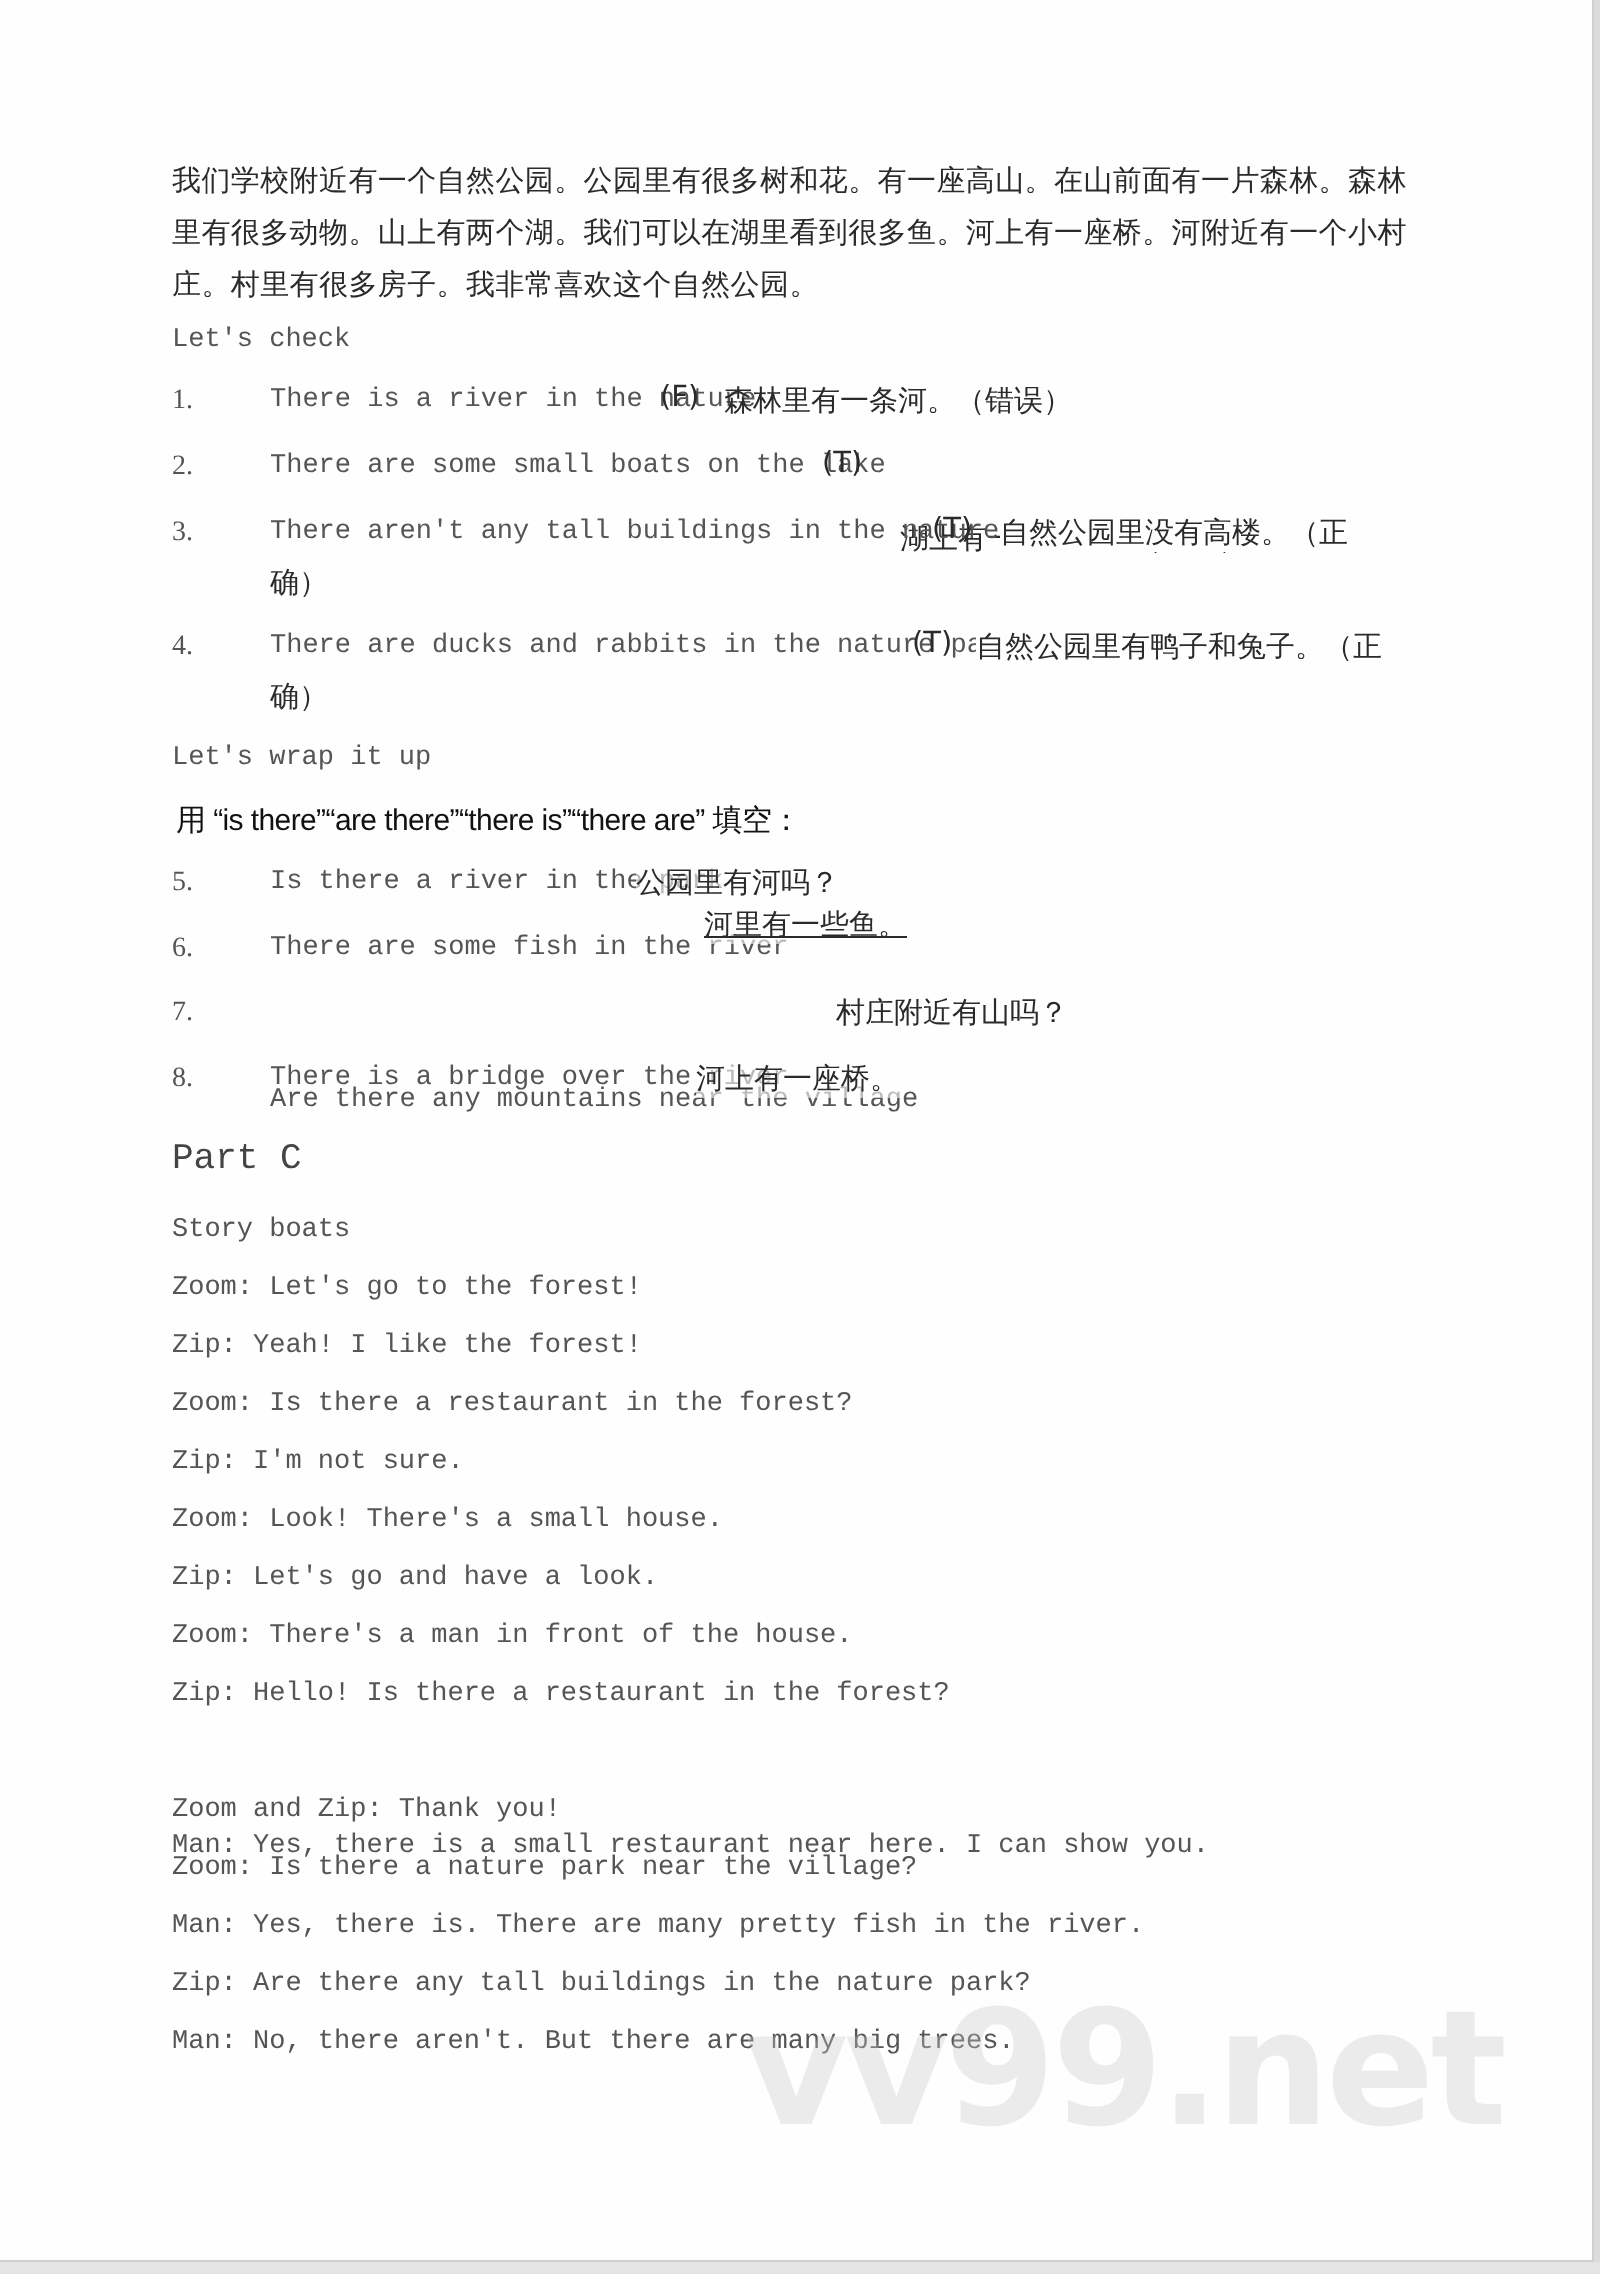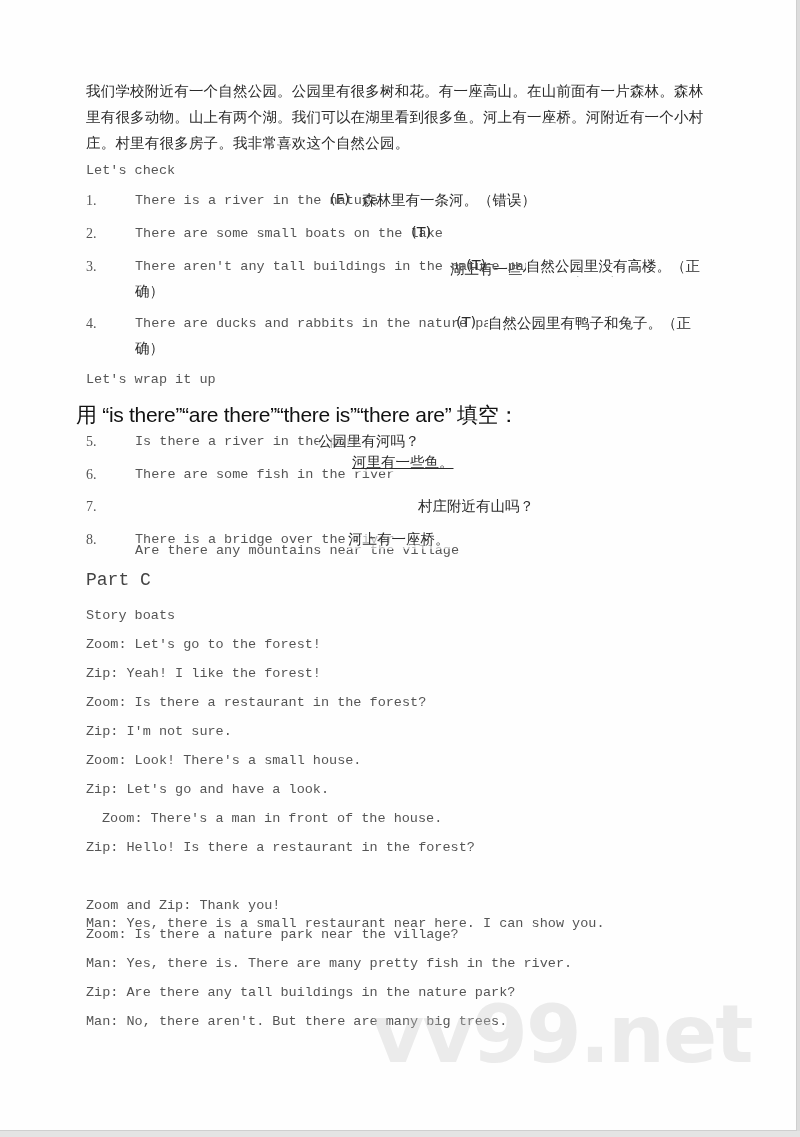--- a/index.html
+++ b/index.html
@@ -14,21 +14,21 @@
     }
     .bottom-band { position: absolute; left: 0; top: 1131px; width: 800px; height: 6px; background: #e4e4e4; }
     .cn { font-family: "DejaVu Sans", sans-serif; color: #2a2a2a; }
     .en { font-family: "Liberation Mono", "DejaVu Sans Mono", monospace; color: #555; font-size: 13.5px; }
     .ln { position: absolute; left: 86px; white-space: nowrap; }
     .intro { position: absolute; left: 86px; width: 630px; font-size: 14.5px; line-height: 26px; top: 78px; color: #2a2a2a; font-family: Liberation Sans, sans-serif; letter-spacing: 0.2px; }
     .num { position: absolute; left: 86px; font-family: "Liberation Serif", serif; font-size: 14px; color: #555; }
     .stmt { position: absolute; left: 135px; white-space: nowrap; }
     .overlay { position: absolute; white-space: nowrap; font-size: 14.5px; }
     .cont { position: absolute; left: 135px; font-size: 14.5px; }
-    .fill-instr { position: absolute; left: 76px; font-family: "Liberation Sans", sans-serif; font-size: 21px; color: #111; letter-spacing: -0.3px; }
+    .fill-instr { position: absolute; left: 88px; font-family: "Liberation Sans", sans-serif; font-size: 15px; color: #111; letter-spacing: -0.3px; }
     .heading { position: absolute; left: 86px; font-family: "Liberation Mono", monospace; font-size: 18px; color: #444; }
     .watermark {
       position: absolute; left: 372px; top: 988px; font-family: "DejaVu Sans", sans-serif; font-weight: bold;
       font-size: 80px; color: rgba(200,200,200,0.35); letter-spacing: -2px; pointer-events: none;
     }
   </style>
 </head>
 <body>
 
 <div class="page">
@@ -48,21 +48,21 @@
     <div class="num" style="top:226px;">2.</div>
     <div class="stmt en" style="top:226px;">There are some small boats on the lake</div>
     <div class="overlay cn" style="left:411px; top:224px;">(T)</div>
     <div class="overlay cn" style="left:450px; top:224px;margin-top:36px;">湖上有一些小船。（正确）</div>
   </div>
 
   <div>
     <div class="num" style="top:259px;">3.</div>
     <div class="stmt en" style="top:259px;">There aren't any tall buildings in the nature park.</div>
     <div class="overlay cn" style="left:466px; top:257px;">(T)</div>
-    <div class="overlay cn" style="left:500px; top:257px; background:#fefefe;margin-left:26px;">自然公园里没有高楼。（正</div>
+    <div class="overlay cn" style="left:500px; top:257px; background:#fefefe;">自然公园里没有高楼。（正</div>
     <div class="cont cn" style="top:282px;">确）</div>
   </div>
 
   <div>
     <div class="num" style="top:316px;">4.</div>
     <div class="stmt en" style="top:316px;">There are ducks and rabbits in the nature park.</div>
     <div class="overlay cn" style="left:456px; top:314px;">(T)</div>
     <div class="overlay cn" style="left:488px; top:314px; background:#fefefe;">自然公园里有鸭子和兔子。（正</div>
     <div class="cont cn" style="top:339px;">确）</div>
   </div>
@@ -97,21 +97,21 @@
   <div class="heading" style="top:570px;">Part C</div>
   <div class="ln en" style="top:608px;">Story boats</div>
 
   <div>
     <div class="ln en" style="top:637px;">Zoom: Let's go to the forest!</div>
     <div class="ln en" style="top:666px;">Zip: Yeah! I like the forest!</div>
     <div class="ln en" style="top:695px;">Zoom: Is there a restaurant in the forest?</div>
     <div class="ln en" style="top:724px;">Zip: I'm not sure.</div>
     <div class="ln en" style="top:753px;">Zoom: Look! There's a small house.</div>
     <div class="ln en" style="top:782px;">Zip: Let's go and have a look.</div>
-    <div class="ln en" style="top:811px;margin-left:16px;">Zoom: There's a man in front of the house.</div>
+    <div class="ln en" style="top:811px;">Zoom: There's a man in front of the house.</div>
     <div class="ln en" style="top:840px;">Zip: Hello! Is there a restaurant in the forest?</div>
     <div class="ln en" style="top:916px;">Man: Yes, there is a small restaurant near here. I can show you.</div>
     <div class="ln en" style="top:898px;">Zoom and Zip: Thank you!</div>
     <div class="ln en" style="top:927px;">Zoom: Is there a nature park near the village?</div>
     <div class="ln en" style="top:956px;">Man: Yes, there is. There are many pretty fish in the river.</div>
     <div class="ln en" style="top:985px;">Zip: Are there any tall buildings in the nature park?</div>
     <div class="ln en" style="top:1014px;">Man: No, there aren't. But there are many big trees.</div>
   </div>
 
   <div class="watermark">vv99.net</div>

